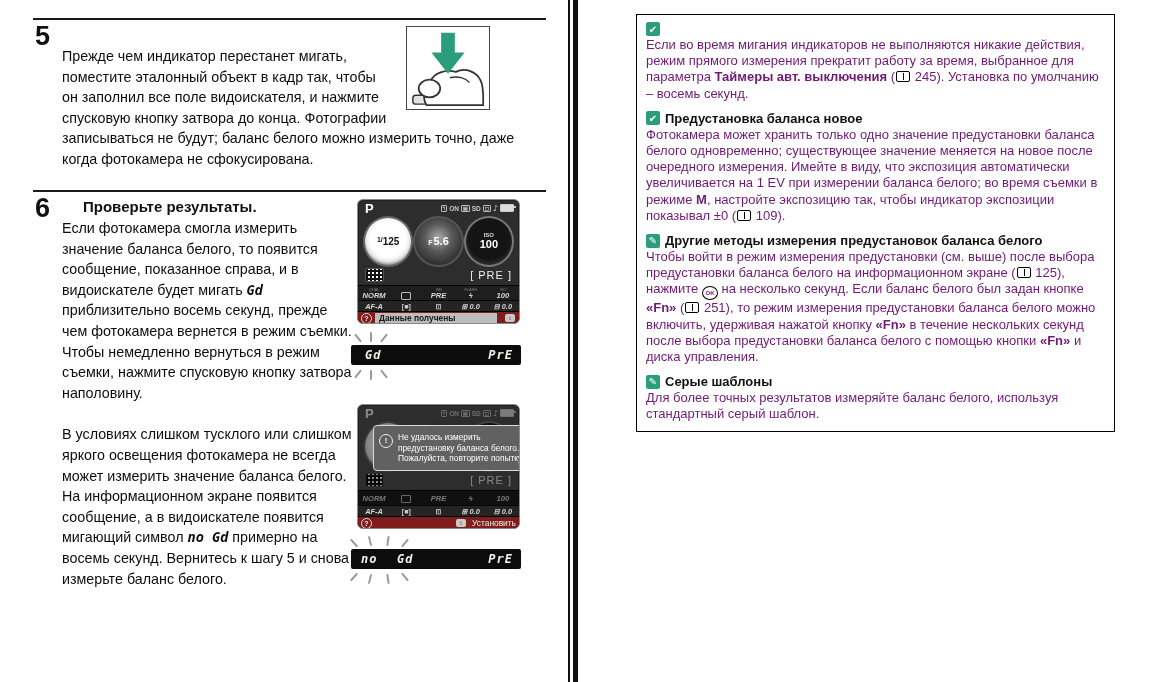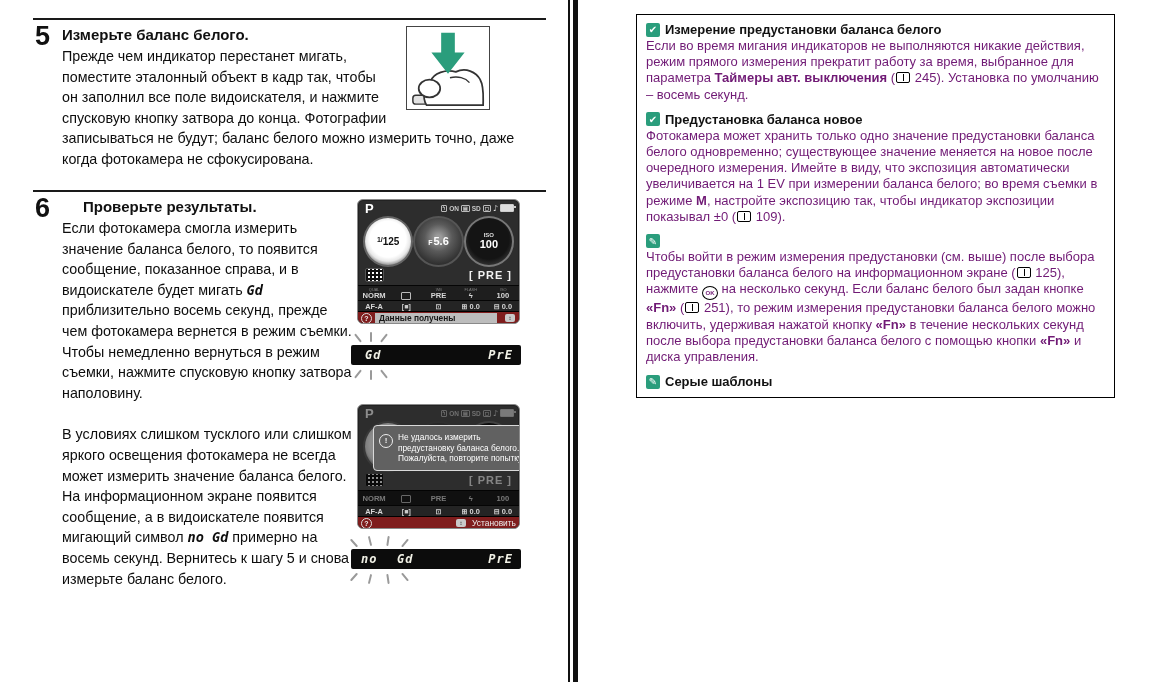--- a/index.html
+++ b/index.html
@@ -37,25 +37,25 @@
   .dial-shutter .v{font-size:10px;} .dial-shutter .fr{font-size:7px;vertical-align:3px;}
   .dial-aperture{width:47px;height:47px;border:2px solid #555;color:#fff;font-weight:bold;
       background:radial-gradient(circle at 50% 42%, #9a9a9a 8%, #5a5a5a 38%, #2b2b2b 78%);}
   .dial-aperture .f{font-size:7px;margin-right:1px;} .dial-aperture .v{font-size:11px;}
   .dial-iso{width:47px;height:47px;border:2px solid #777;color:#fff;font-weight:bold;
       background:radial-gradient(circle at 50% 45%, #141414 58%, #2e2e2e 74%, #6a6a6a 96%);}
   .dial-iso .l{font-size:6px;color:#ddd;} .dial-iso .v{font-size:11px;}
   .midrow{position:absolute;top:66px;left:7px;right:7px;height:18px;display:flex;justify-content:space-between;align-items:center;}
   .gridicon{width:17px;height:12px;border-radius:2px;background-color:#101010;border:1px solid #555;
       background-image:radial-gradient(circle,#fff 0.9px,transparent 1.1px);background-size:4px 4px;background-position:1px 2px;}
-  .pretxt{font-size:11px;font-weight:bold;color:#f2f2f2;letter-spacing:1px;}
+  .pretxt{font-size:11px;font-weight:normal;color:#f2f2f2;letter-spacing:1px;}
   .irow{position:absolute;left:0;right:0;display:flex;border-top:1px solid #050505;background:#1e1e1e;}
   .irow .cell{flex:1;display:flex;flex-direction:column;align-items:center;justify-content:center;color:#d8d8d8;}
   .irow .lab{font-size:6px;transform:scale(.65);opacity:.6;line-height:4px;color:#bbb;}
-  .irow .val{font-size:7.6px;font-weight:bold;line-height:8px;}
+  .irow .val{font-size:7.6px;font-weight:bold;line-height:8px;font-style:italic;}
   .r1{top:85px;height:15px;}
   .r2{top:100px;height:11px;background:#242424;}
   .r2 .val{font-size:7.4px;}
   .sqicon{display:inline-block;width:8px;height:6px;border:1px solid #bbb;border-radius:1px;}
   .brkt{font-size:7px;color:#ccc;font-weight:bold;}
   .lcd-bottom{position:absolute;left:0;right:0;top:111px;height:12px;background:#7f1d1d;border-top:1px solid #000;
       display:flex;align-items:center;}
   .qmark{width:9px;height:9px;border-radius:50%;border:1px solid #ddd;color:#eee;font-size:7px;line-height:9px;
       text-align:center;margin:0 3px 0 3px;font-weight:bold;}
   .msgbar{flex:0 0 118px;height:10px;background:#bdbdbd;color:#161616;font-size:8.4px;font-weight:bold;
@@ -99,21 +99,20 @@
   .inl-ok-button{display:inline-block;min-width:12px;height:12px;border:1.2px solid #000;border-radius:50%;
       font-size:6px;font-weight:bold;text-align:center;line-height:12px;vertical-align:-2px;padding:0 1px;}
 </style>
 </head>
 <body>
 
 <div class="page">
 
   <div class="hrule" style="top:18px;"></div>
   <div class="stepnum" style="top:23px;">5</div>
-  <div class="steptitle" style="top:26px;">Измерьте баланс белого.</div>
 
   <div class="stepbody" id="step5-body">
     <span class="illus">
       <svg width="82" height="82" viewBox="0 0 84 84">
         <rect x="6" y="70" width="44" height="9" rx="3" fill="#e2e2e2" stroke="#333" stroke-width="1.5"></rect>
         <path d="M24,56 C27,47 40,43 50,46 C60,41 71,46 75,54 C79,61 78,70 78,80 L20,80 C15,72 18,62 24,56 Z" fill="#ffffff" stroke="#333" stroke-width="1.8"></path>
         <ellipse cx="23" cy="63" rx="11" ry="9" fill="#fff" stroke="#333" stroke-width="1.8"></ellipse>
         <path d="M44,52 C52,50 60,52 64,57" fill="none" stroke="#333" stroke-width="1.4"></path>
         <polygon points="35,6 49,6 49,26 59,26 42,48 25,26 35,26" fill="#2A9D7C"></polygon>
       </svg>
@@ -314,41 +313,42 @@
   </div>
 
   <div class="vdiv-thin"></div>
   <div class="vdiv-thick"></div>
 
   <div class="notesbox">
 
     <div class="note-sec">
       <div class="note-head">
         <span class="nicon" style="background:#2A9D7C;">✔</span>
-        <span class="ntitle">Измерение предустановки баланса белого</span>
       </div>
       <div class="nbody"><span>Если во время мигания индикаторов не выполняются никакие действия, режим прямого измерения прекратит работу за время, выбранное для параметра </span><span class="b">Таймеры авт. выключения</span><span> (</span><span class="inl-page-ref"></span><span> 245). Установка по умолчанию – восемь секунд.</span></div>
     </div>
 
     <div class="note-sec">
       <div class="note-head">
         <span class="nicon" style="background:#2A9D7C;">✔</span>
         <span class="ntitle">Предустановка баланса новое</span>
       </div>
       <div class="nbody"><span>Фотокамера может хранить только одно значение предустановки баланса белого одновременно; существующее значение меняется на новое после очередного измерения. Имейте в виду, что экспозиция автоматически увеличивается на 1 EV при измерении баланса белого; во время съемки в режиме </span><span class="b">M</span><span>, настройте экспозицию так, чтобы индикатор экспозиции показывал ±0 (</span><span class="inl-page-ref"></span><span> 109).</span></div>
     </div>
 
     <div class="note-sec">
       <div class="note-head">
         <span class="nicon" style="background:#2A9D7C;">✎</span>
+        <span class="ntitle">Другие методы измерения предустановок баланса белого</span>
       </div>
       <div class="nbody"><span>Чтобы войти в режим измерения предустановки (см. выше) после выбора предустановки баланса белого на информационном экране (</span><span class="inl-page-ref"></span><span> 125), нажмите </span><span class="inl-ok-button">OK</span><span> на несколько секунд. Если баланс белого был задан кнопке </span><span class="b">«Fn»</span><span> (</span><span class="inl-page-ref"></span><span> 251), то режим измерения предустановки баланса белого можно включить, удерживая нажатой кнопку </span><span class="b">«Fn»</span><span> в течение нескольких секунд после выбора предустановки баланса белого с помощью кнопки </span><span class="b">«Fn»</span><span> и диска управления.</span></div>
     </div>
 
     <div class="note-sec">
       <div class="note-head">
         <span class="nicon" style="background:#2A9D7C;">✎</span>
         <span class="ntitle">Серые шаблоны</span>
       </div>
+      <div class="nbody"><span>Для более точных результатов измеряйте баланс белого, используя стандартный серый шаблон.</span></div>
     </div>
 
   </div>
 </div>
 
 </body></html>

